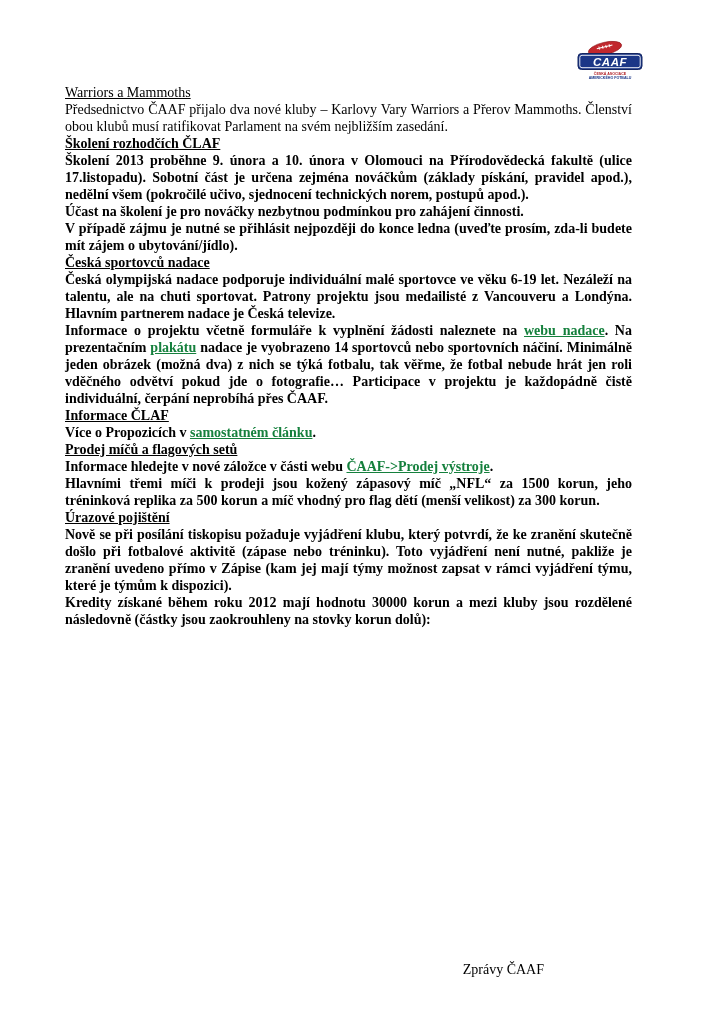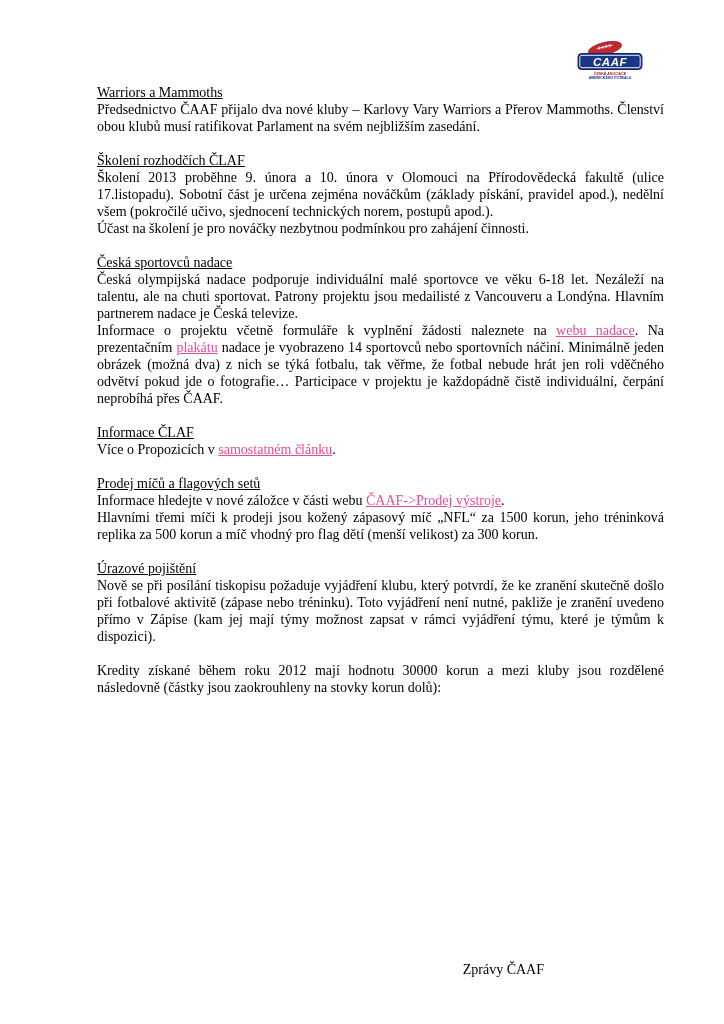--- a/index.html
+++ b/index.html
@@ -1,25 +1,25 @@
 <!DOCTYPE html>
 <html lang="cs"><head>
 <meta charset="utf-8">
 <style>
   html,body{margin:0;padding:0;background:#ffffff;}
   body{width:724px;height:1024px;overflow:hidden;}
   .page{
     position:relative;width:620px;height:1024px;background:#ffffff;
     font-family:"Liberation Serif",serif;font-size:14px;line-height:17px;color:#000000;
   }
-  .content{position:absolute;left:97px;top:84px;width:567px;}
-  .sec + .sec{margin-top:17px;}
+  .content{position:absolute;left:65px;top:84px;width:567px;}
+  .sec + .sec{font-weight:bold;}
   .h{text-decoration:underline;}
   .content p{margin:0;text-align:justify;}
-  a.link{color:#ec4899;text-decoration:underline;cursor:pointer;}
+  a.link{color:#15803d;text-decoration:underline;cursor:pointer;}
   .logo{position:absolute;left:577px;top:40px;}
   .footer{position:absolute;right:76px;top:961px;font-size:14px;line-height:17px;text-align:center;}
 </style>
 </head>
 <body>
 
 <div class="page">
 
   <svg class="logo" width="74" height="42" viewBox="0 0 74 42">
     <g transform="rotate(-13 28 8.5)">
@@ -44,25 +44,26 @@
 
     <section class="sec">
       <div class="h">Warriors a Mammoths</div>
       <p><span>Předsednictvo ČAAF přijalo dva nové kluby – Karlovy Vary Warriors a Přerov Mammoths. Členství obou klubů musí ratifikovat Parlament na svém nejbližším zasedání.</span></p>
     </section>
 
     <section class="sec">
       <div class="h">Školení rozhodčích ČLAF</div>
       <p><span>Školení 2013 proběhne 9. února a 10. února v Olomouci na Přírodovědecká fakultě (ulice 17.listopadu). Sobotní část je určena zejména nováčkům (základy pískání, pravidel apod.), nedělní všem (pokročilé učivo, sjednocení technických norem, postupů apod.).</span></p>
       <p><span>Účast na školení je pro nováčky nezbytnou podmínkou pro zahájení činnosti.</span></p>
+      <p><span>V případě zájmu je nutné se přihlásit nejpozději do konce ledna (uveďte prosím, zda-li budete mít zájem o ubytování/jídlo).</span></p>
     </section>
 
     <section class="sec">
       <div class="h">Česká sportovců nadace</div>
-      <p><span>Česká olympijská nadace podporuje individuální malé sportovce ve věku 6-18 let. Nezáleží na talentu, ale na chuti sportovat. Patrony projektu jsou medailisté z Vancouveru a Londýna. Hlavním partnerem nadace je Česká televize.</span></p>
+      <p><span>Česká olympijská nadace podporuje individuální malé sportovce ve věku 6-19 let. Nezáleží na talentu, ale na chuti sportovat. Patrony projektu jsou medailisté z Vancouveru a Londýna. Hlavním partnerem nadace je Česká televize.</span></p>
       <p><span>Informace o projektu včetně formuláře k vyplnění žádosti naleznete na </span><a class="link">webu nadace</a><span>. Na prezentačním </span><a class="link">plakátu</a><span> nadace je vyobrazeno 14 sportovců nebo sportovních náčiní. Minimálně jeden obrázek (možná dva) z nich se týká fotbalu, tak věřme, že fotbal nebude hrát jen roli vděčného odvětví pokud jde o fotografie… Participace v projektu je každopádně čistě individuální, čerpání neprobíhá přes ČAAF.</span></p>
     </section>
 
     <section class="sec">
       <div class="h">Informace ČLAF</div>
       <p><span>Více o Propozicích v </span><a class="link">samostatném článku</a><span>.</span></p>
     </section>
 
     <section class="sec">
       <div class="h">Prodej míčů a flagových setů</div>

